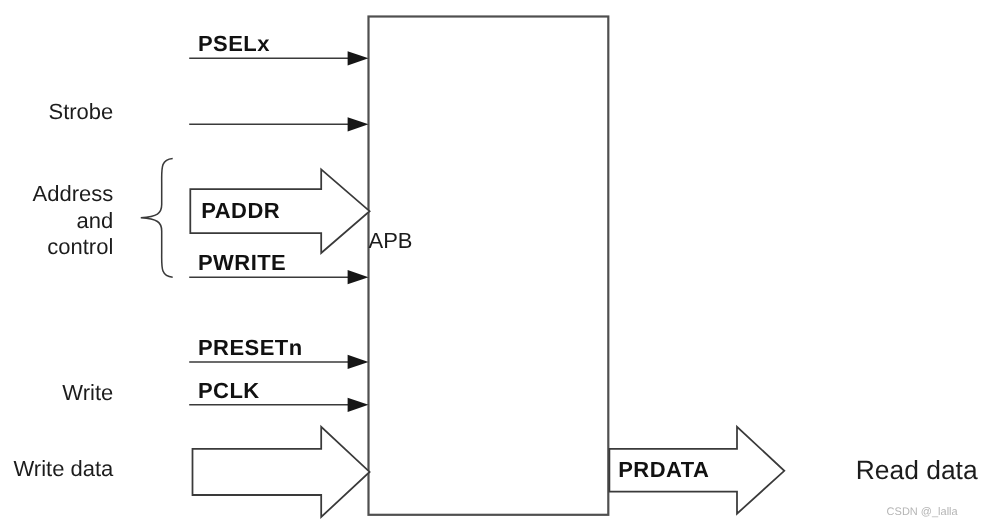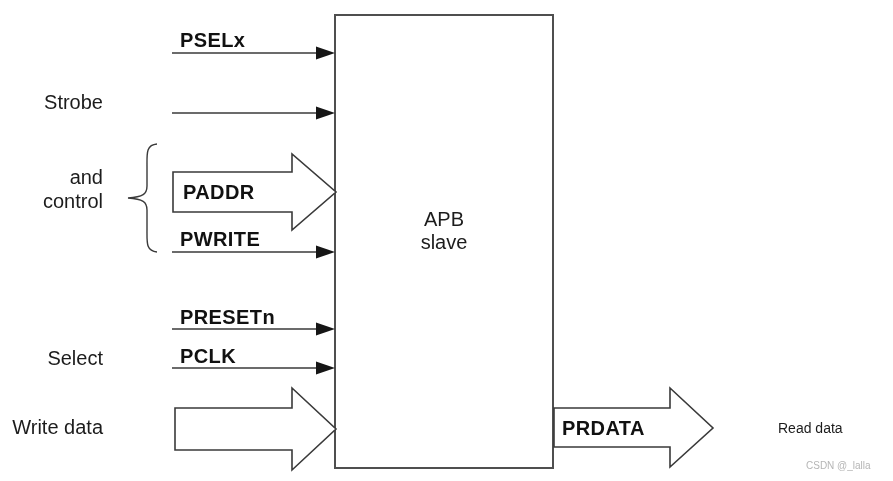--- a/index.html
+++ b/index.html
@@ -31,25 +31,25 @@
     white-space:nowrap;
   }
   .lbl.multi{line-height:24px;}
   .sig{
     position:absolute;
     font-size:20px;font-weight:bold;line-height:20px;
     letter-spacing:0.4px;color:var(--sig);white-space:nowrap;
   }
   .blocktitle{
     position:absolute;left:335px;top:208px;width:218px;
-    text-align:center;font-size:20px;line-height:23px;color:var(--text);
+    font-size:20px;line-height:23px;color:var(--text);
   }
   .readdata{
     position:absolute;left:778px;top:417px;
-    font-size:14px;line-height:22px;color:var(--text);white-space:nowrap;
+    font-size:24px;line-height:22px;color:var(--text);white-space:nowrap;
   }
   .watermark{
     position:absolute;left:806px;top:459px;
     font-size:10px;line-height:14px;color:var(--wm);white-space:nowrap;
   }
 </style>
 </head>
 <body>
 
 <div class="stage">
@@ -87,35 +87,35 @@
       <polygon class="head" points="316,361.5 335,368 316,374.5"></polygon>
     </g>
 
     <polygon class="bus" points="175,408 292,408 292,388 336,429 292,470 292,450 175,450"></polygon>
 
     <polygon class="bus" points="554,408 670,408 670,388 713,428 670,467 670,447 554,447"></polygon>
   </svg>
 
   <div class="lbl" style="top:91px">Strobe</div>
   <div class="lbl multi" style="top:165px">
+    <div>Address</div>
     <div>and</div>
     <div>control</div>
   </div>
-  <div class="lbl" style="top:347px">Select</div>
+  <div class="lbl" style="top:347px">Write</div>
   <div class="lbl" style="top:416px">Write data</div>
 
   <div class="sig" style="left:180px;top:30px">PSELx</div>
   <div class="sig" style="left:183px;top:182px">PADDR</div>
   <div class="sig" style="left:180px;top:229px">PWRITE</div>
   <div class="sig" style="left:180px;top:307px">PRESETn</div>
   <div class="sig" style="left:180px;top:346px">PCLK</div>
   <div class="sig" style="left:562px;top:418px">PRDATA</div>
 
   <div class="blocktitle">
     <div>APB</div>
-    <div>slave</div>
   </div>
 
   <div class="readdata">Read data</div>
 
   <div class="watermark">CSDN @_lalla</div>
 
 </div>
 
 </body></html>

